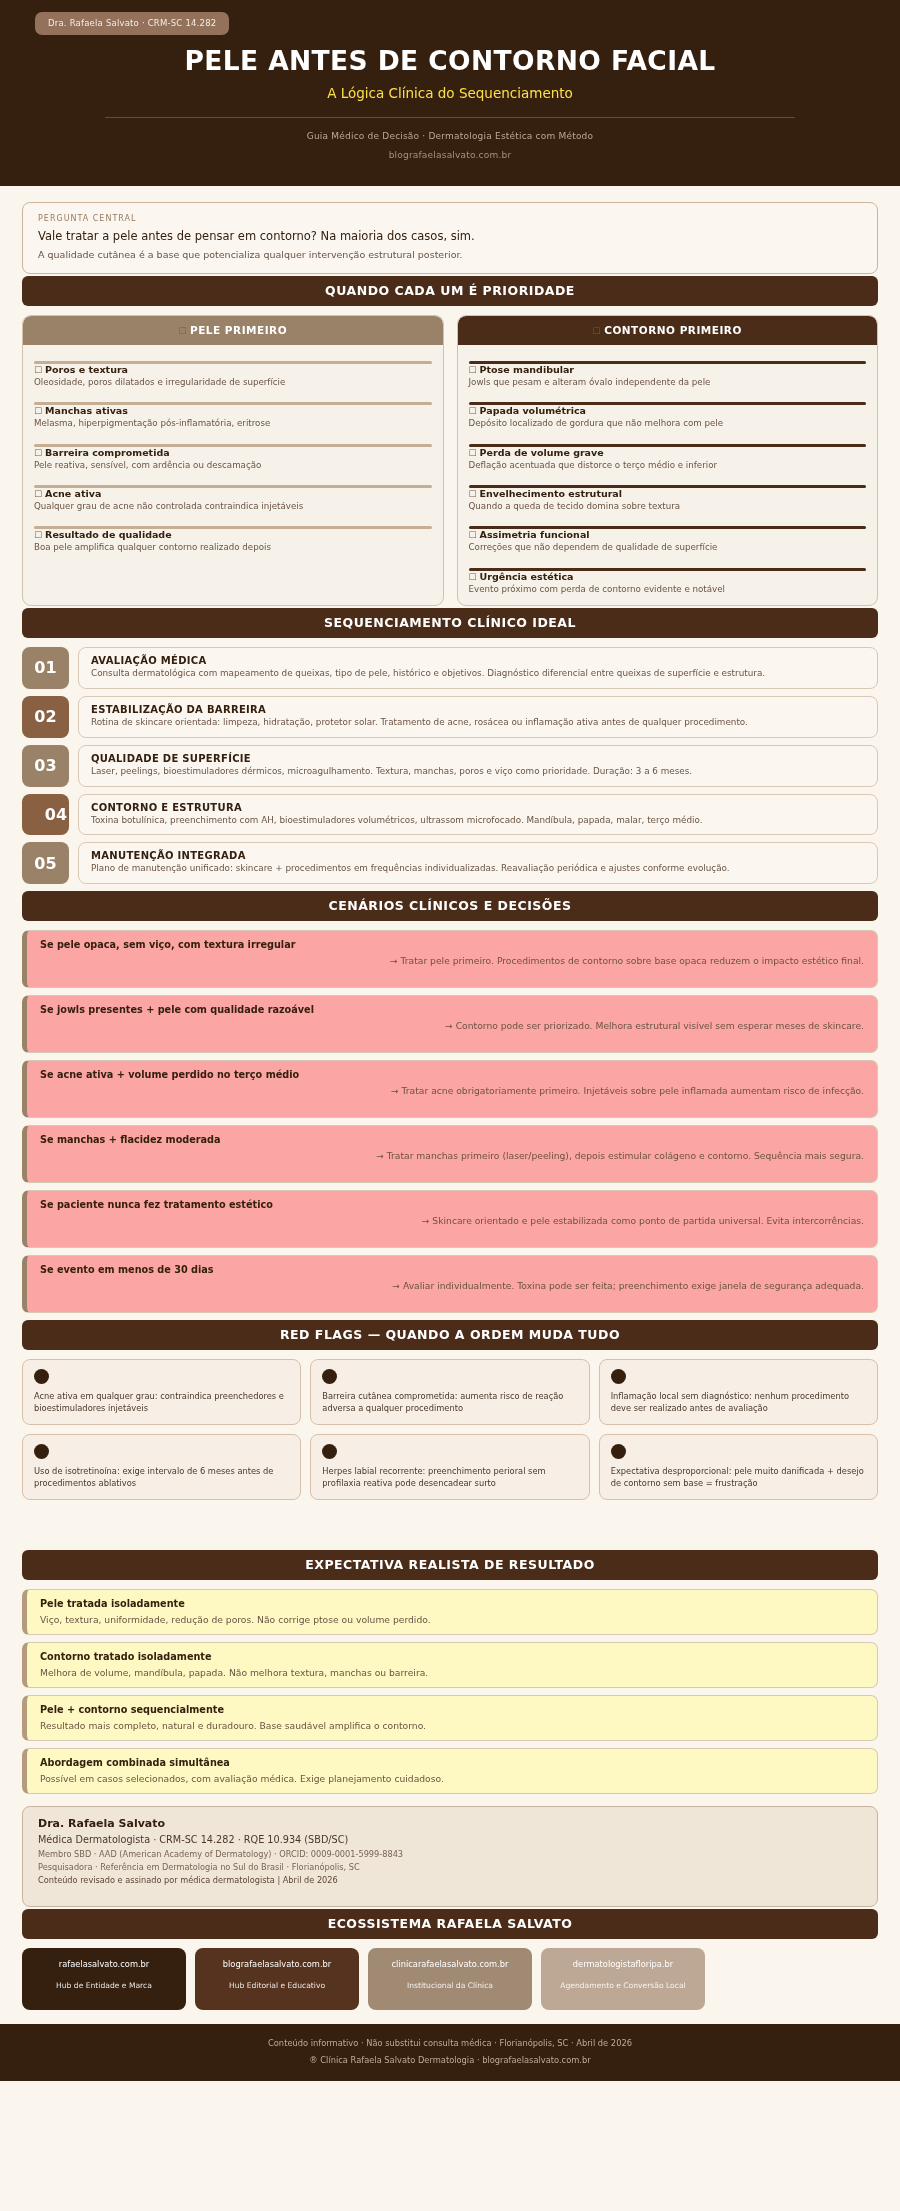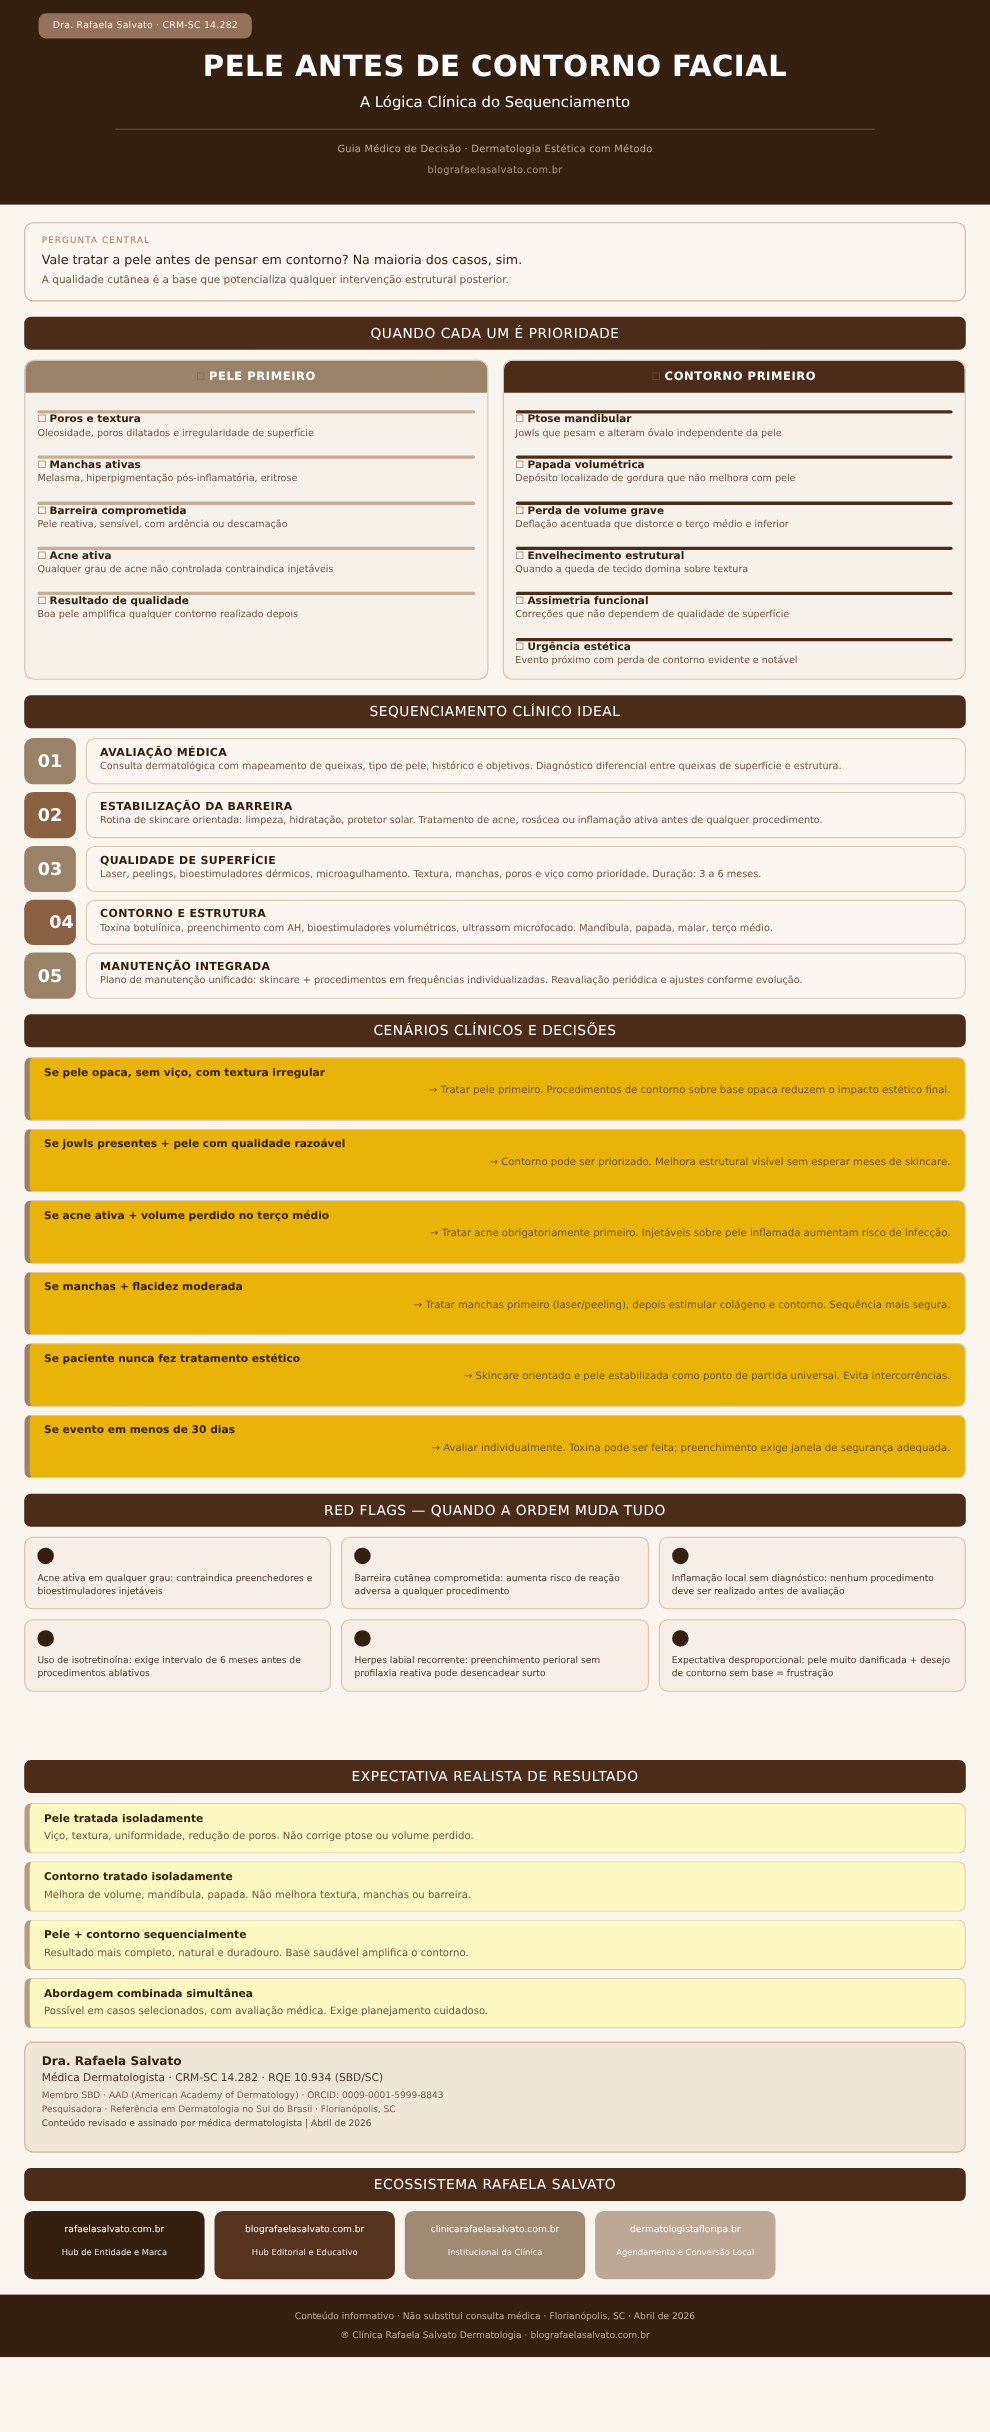--- a/index.html
+++ b/index.html
@@ -32,21 +32,21 @@
   }
   .hero-title {
     font-size: 26.5px;
     font-weight: bold;
     color: #FFFFFF;
     letter-spacing: .4px;
     margin-top: 27px;
   }
   .hero-sub {
     font-size: 13.5px;
-    color: #ffffff;
+    color: #fde047;
     margin-top: 9px;
     font-weight: normal;
   }
   .hero-rule {
     width: 690px;
     height: 1px;
     background: #6B4B38;
     margin: 16px auto 13px auto;
   }
   .hero-meta {
@@ -83,26 +83,26 @@
     color: #35200F;
     margin-bottom: 6px;
   }
   .question-note {
     font-size: 9.5px;
     color: #6B5343;
   }
 
   
   .banner {
-    margin-top: 14px;
+    margin-top: 2px;
     background: #4A2C19;
     color: #FFFFFF;
     text-align: center;
     font-size: 12.5px;
-    font-weight: normal;
+    font-weight: bold;
     letter-spacing: .5px;
     padding: 7px 0 8px 0;
     border-radius: 6px;
   }
 
   
   .compare {
     display: flex;
     gap: 13px;
     margin-top: 9px;
@@ -179,21 +179,21 @@
   }
   .step-desc {
     font-size: 8.8px;
     color: #6B5343;
     line-height: 1.35;
   }
 
   
   .scenarios { margin-top: 9px; }
   .scenario {
-    background: #eab308;
+    background: #fca5a5;
     border: 1px solid #D8C9B6;
     border-left: 5px solid #9A8268;
     border-radius: 7px;
     padding: 8px 13px 21px 13px;
     margin-bottom: 7px;
   }
   .scenario-if {
     font-size: 9.7px;
     font-weight: bold;
     color: #35200F;

